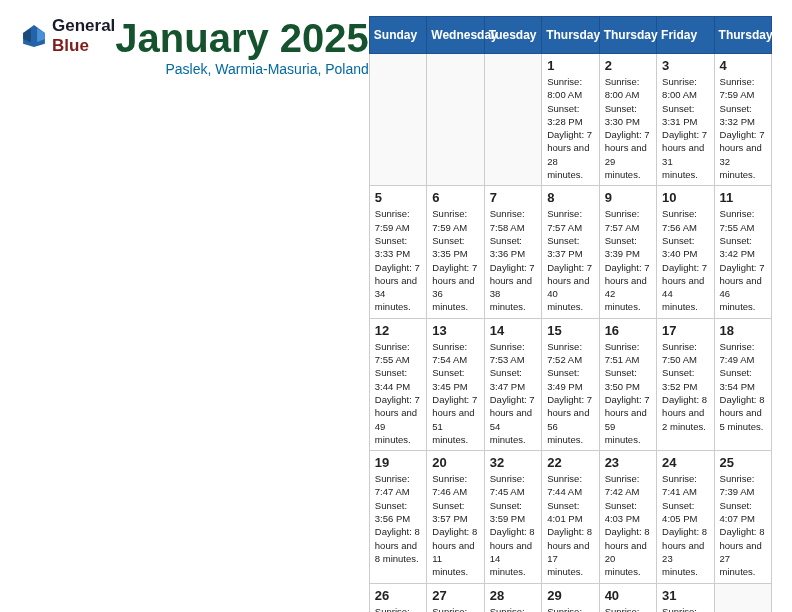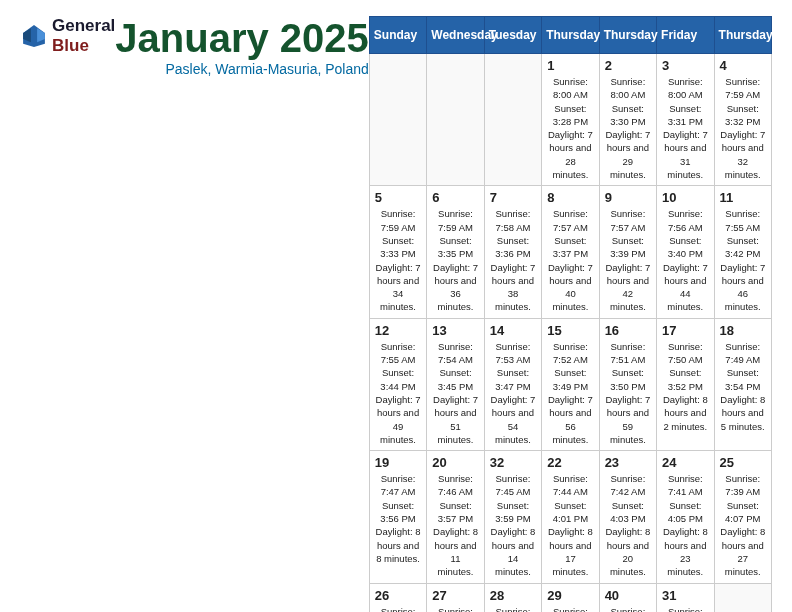--- a/index.html
+++ b/index.html
@@ -74,21 +74,20 @@
     .day-num {
       font-size: 13px;
       font-weight: bold;
       margin-bottom: 2px;
       display: block;
     }
     .day-info {
       font-size: 9.5px;
       color: #222;
       line-height: 1.4;
-      text-align: center;
     }
     .empty-cell {
       background: #f9f9f9;
     }
   </style>
 </head>
 <body>
 
 <div class="page">
   <div class="header">

